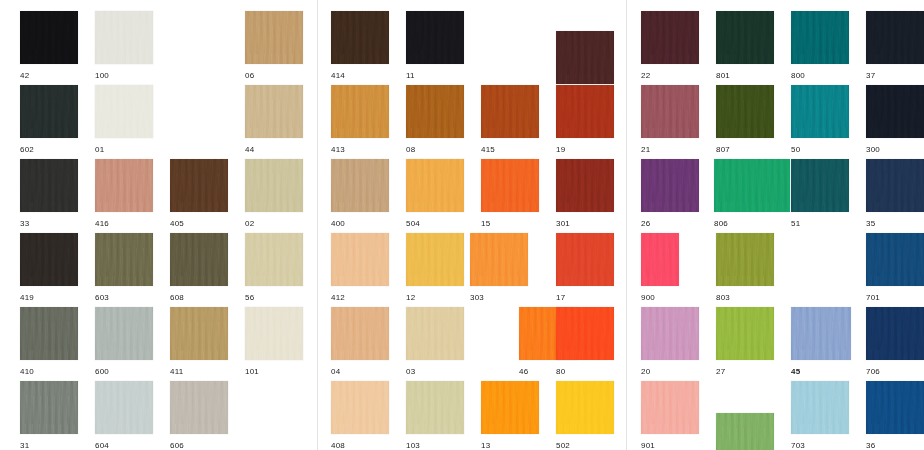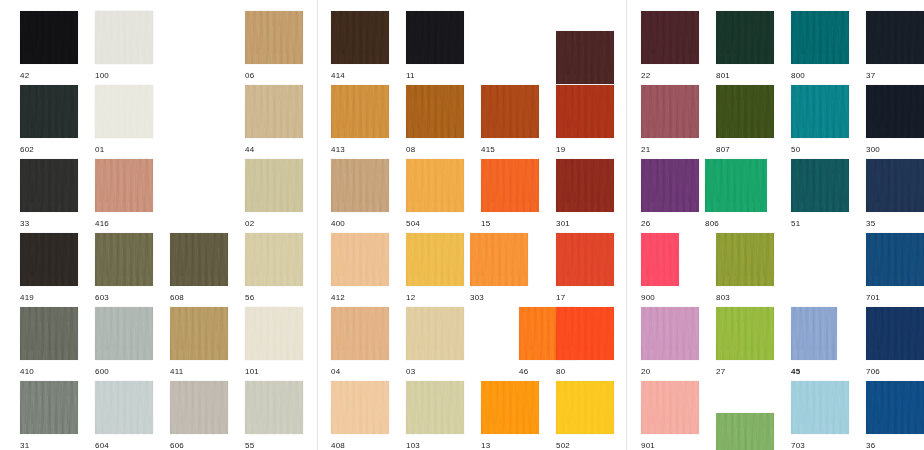--- a/index.html
+++ b/index.html
@@ -178,20 +178,27 @@
           </div>
           <div class="swatch-label">33</div>
         </div>
         <div class="swatch-cell" style="left: 95px; top: 159px; width: 58px;">
           <div class="swatch-chip" style="height: 53px; background: rgb(201, 144, 122);">
             <div class="grain"></div>
             <div class="grain2"></div>
           </div>
           <div class="swatch-label">416</div>
         </div>
+        <div class="swatch-cell" style="left: 170px; top: 159px; width: 58px;">
+          <div class="swatch-chip" style="height: 53px; background: rgb(91, 58, 36);">
+            <div class="grain"></div>
+            <div class="grain2"></div>
+          </div>
+          <div class="swatch-label">405</div>
+        </div>
         <div class="swatch-cell" style="left: 245px; top: 159px; width: 58px;">
           <div class="swatch-chip" style="height: 53px; background: rgb(204, 196, 156);">
             <div class="grain"></div>
             <div class="grain2"></div>
           </div>
           <div class="swatch-label">02</div>
         </div>
         <div class="swatch-cell" style="left: 20px; top: 233px; width: 58px;">
           <div class="swatch-chip" style="height: 53px; background: rgb(46, 40, 36);">
             <div class="grain"></div>
@@ -261,27 +268,20 @@
             <div class="grain2"></div>
           </div>
           <div class="swatch-label">604</div>
         </div>
         <div class="swatch-cell" style="left: 170px; top: 381px; width: 58px;">
           <div class="swatch-chip" style="height: 53px; background: rgb(192, 186, 176);">
             <div class="grain"></div>
             <div class="grain2"></div>
           </div>
           <div class="swatch-label">606</div>
-        </div>
-        <div class="swatch-cell" style="left: 245px; top: 381px; width: 58px;">
-          <div class="swatch-chip" style="height: 53px; background: rgb(204, 204, 189);">
-            <div class="grain"></div>
-            <div class="grain2"></div>
-          </div>
-          <div class="swatch-label">55</div>
         </div>
       </div>
     </div>
     <div class="panel-divider" style="left: 318px;"></div>
     <div class="panel" style="position: absolute; left: 318px; top: 0px; width: 304px;">
       <div class="panel-inner">
         <div class="swatch-cell" style="left: 13px; top: 11px; width: 58px;">
           <div class="swatch-chip" style="height: 53px; background: rgb(62, 42, 28);">
             <div class="grain"></div>
             <div class="grain2"></div>
@@ -504,21 +504,21 @@
           </div>
           <div class="swatch-label">300</div>
         </div>
         <div class="swatch-cell" style="left: 14px; top: 159px; width: 58px;">
           <div class="swatch-chip" style="height: 53px; background: rgb(106, 54, 114);">
             <div class="grain"></div>
             <div class="grain2"></div>
           </div>
           <div class="swatch-label">26</div>
         </div>
-        <div class="swatch-cell" style="left: 78px; top: 159px; width: 62px;">
+        <div class="swatch-cell" style="left: 87px; top: 159px; width: 76px;">
           <div class="swatch-chip" style="height: 53px; background: rgb(24, 163, 104);">
             <div class="grain"></div>
             <div class="grain2"></div>
           </div>
           <div class="swatch-label">806</div>
         </div>
         <div class="swatch-cell" style="left: 164px; top: 159px; width: 58px;">
           <div class="swatch-chip" style="height: 53px; background: rgb(18, 86, 91);">
             <div class="grain"></div>
             <div class="grain2"></div>
@@ -561,21 +561,21 @@
           </div>
           <div class="swatch-label">20</div>
         </div>
         <div class="swatch-cell" style="left: 89px; top: 307px; width: 58px;">
           <div class="swatch-chip" style="height: 53px; background: rgb(149, 185, 62);">
             <div class="grain"></div>
             <div class="grain2"></div>
           </div>
           <div class="swatch-label">27</div>
         </div>
-        <div class="swatch-cell" style="left: 164px; top: 307px; width: 46px; font-weight: bold;">
+        <div class="swatch-cell" style="left: 164px; top: 307px; width: 60px; font-weight: bold;">
           <div class="swatch-chip" style="height: 53px; background: rgb(139, 164, 207);">
             <div class="grain"></div>
             <div class="grain2"></div>
           </div>
           <div class="swatch-label">45</div>
         </div>
         <div class="swatch-cell" style="left: 239px; top: 307px; width: 58px;">
           <div class="swatch-chip" style="height: 53px; background: rgb(21, 52, 97);">
             <div class="grain"></div>
             <div class="grain2"></div>

